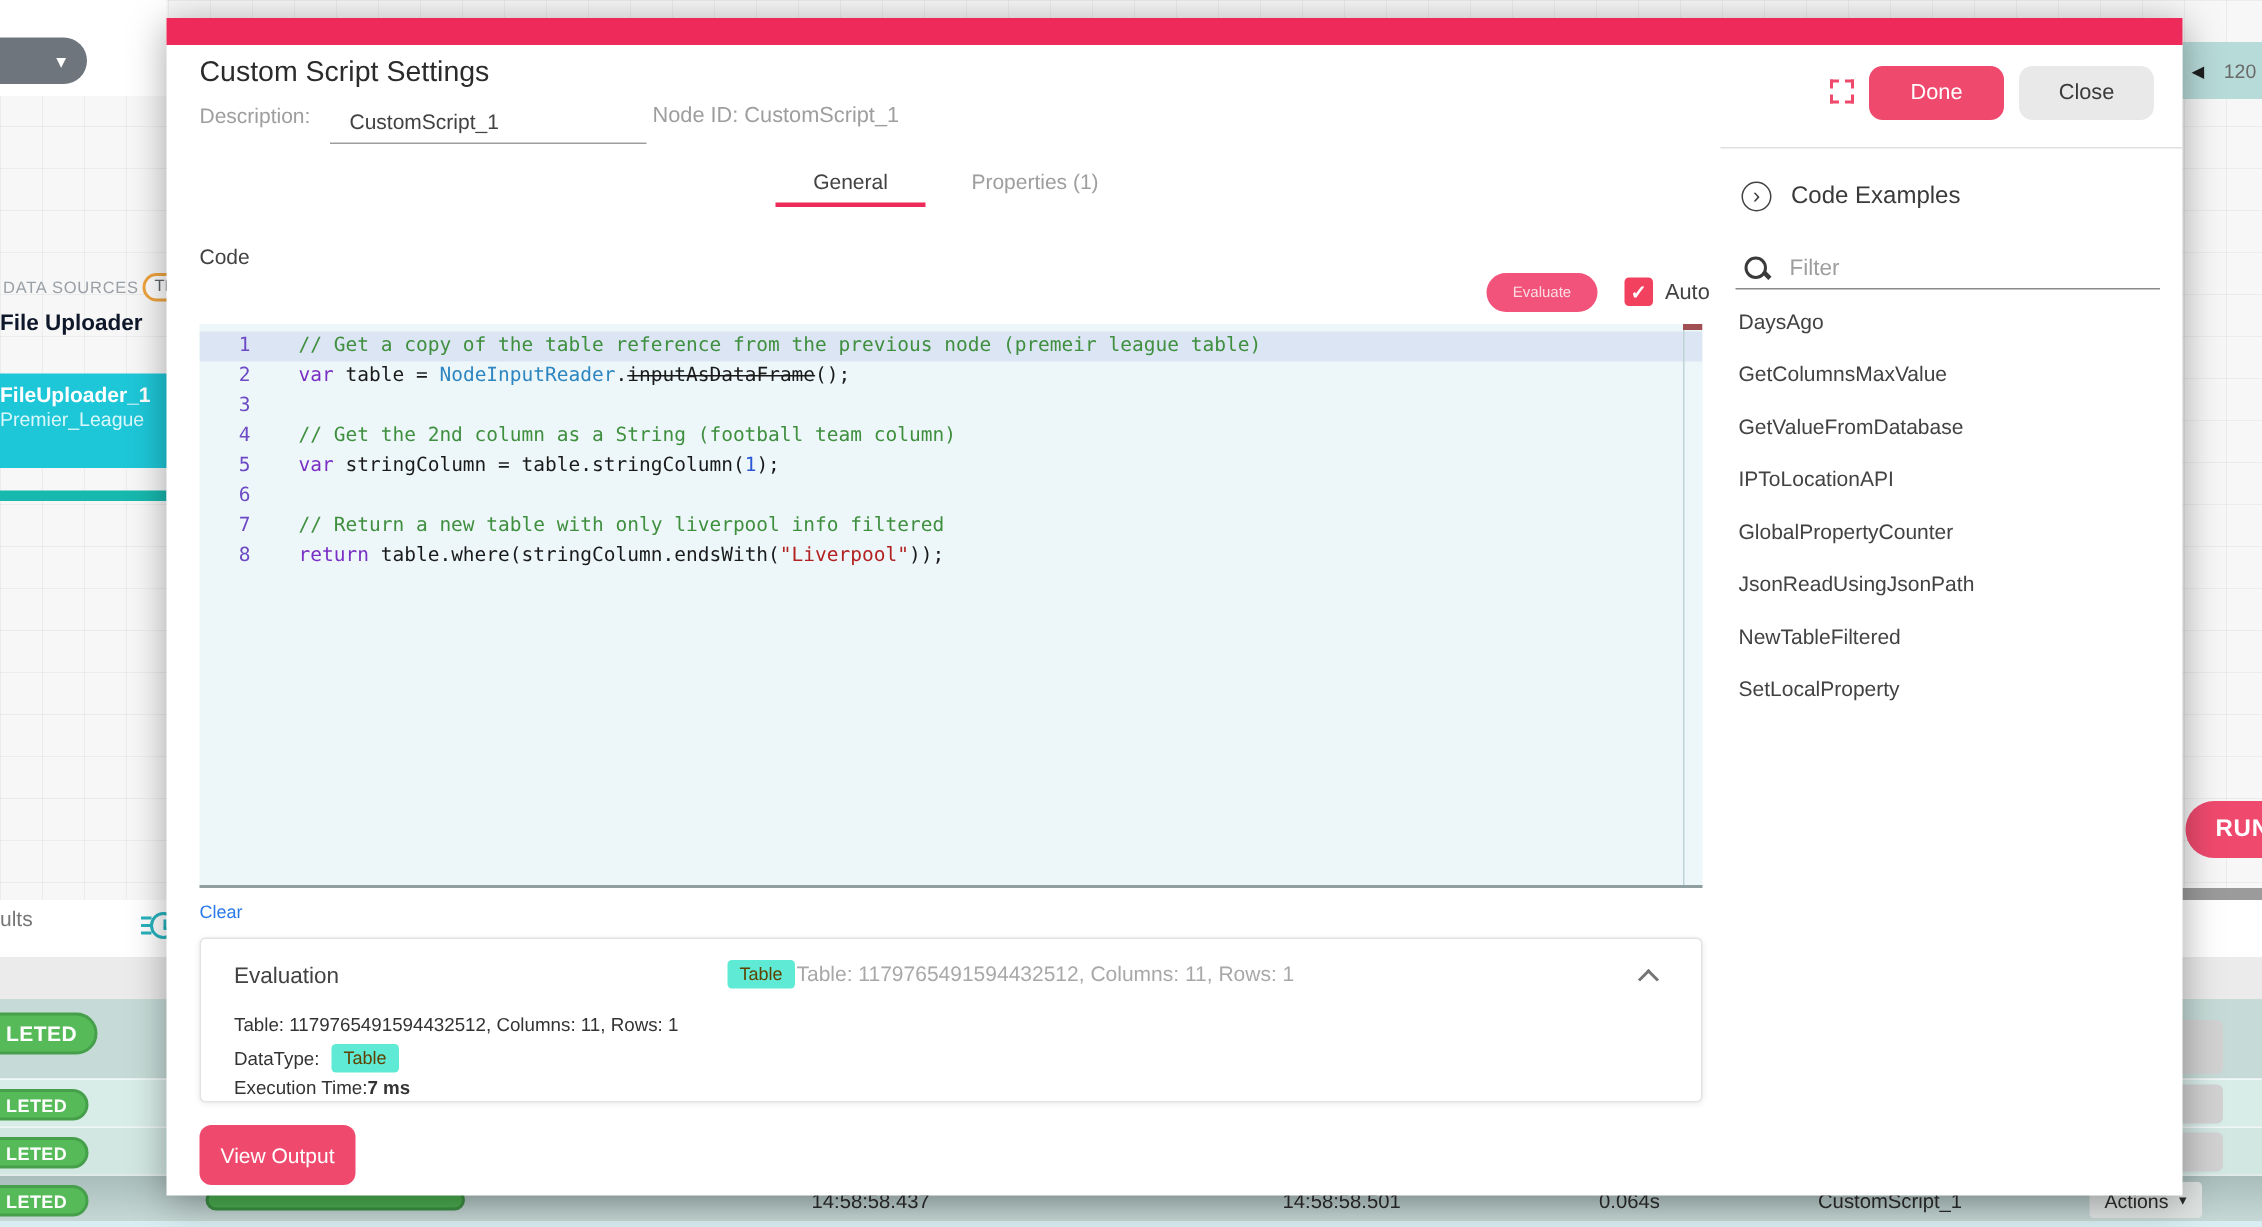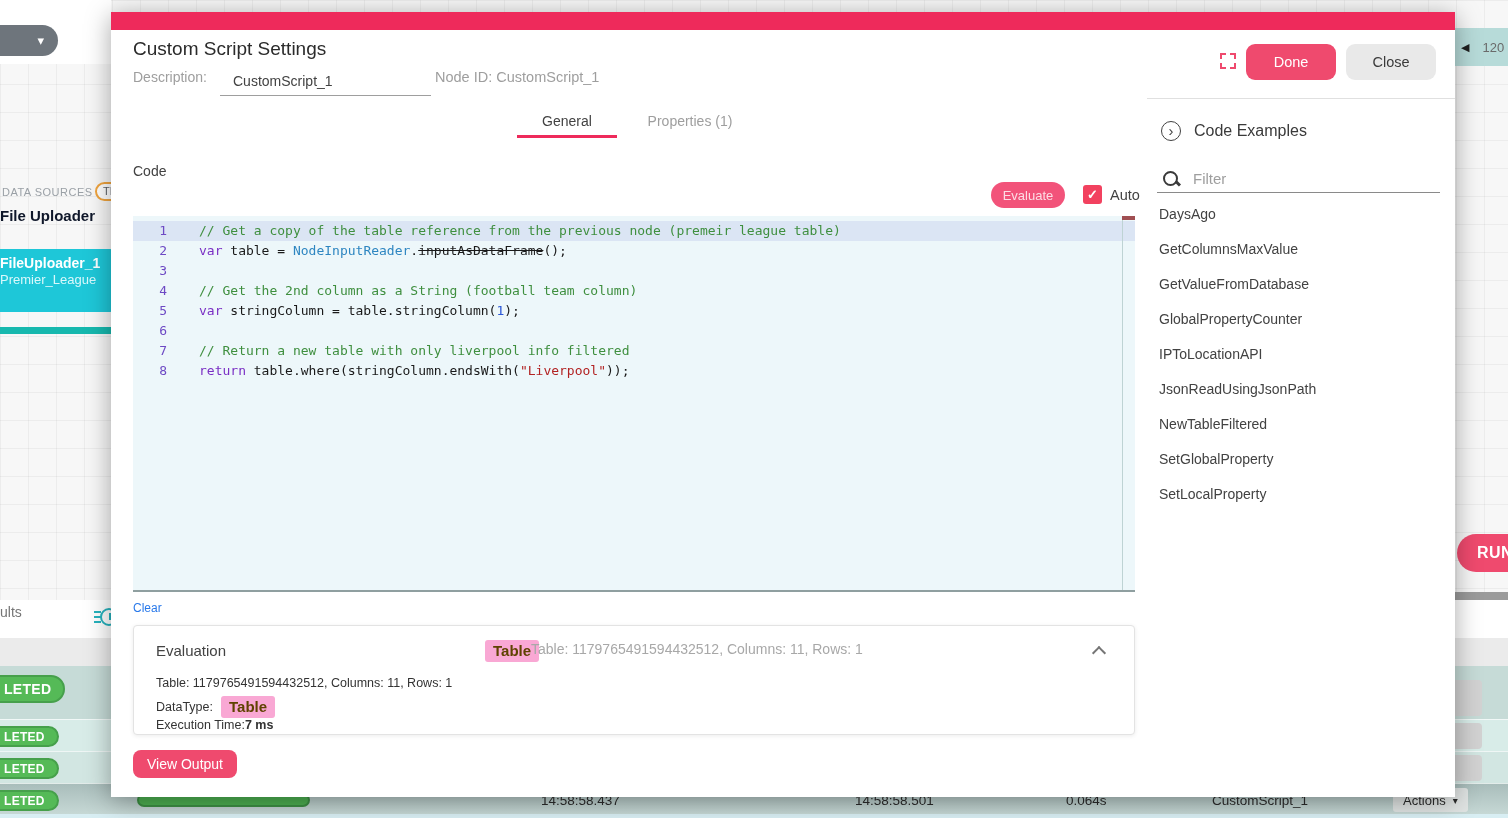--- a/index.html
+++ b/index.html
@@ -81,21 +81,21 @@
   .btn { border:none; border-radius:9px; font-size:14.5px; cursor:pointer; font-family:"Liberation Sans",sans-serif; }
   .done-btn { position:absolute; left:1135px; top:32px; width:90px; height:36px; background:#ef4a6e; color:#fff; }
   .close-btn { position:absolute; left:1235px; top:32px; width:90px; height:36px; background:#e9e9e9; color:#3a3a3a; }
 
   .tab { position:absolute; top:101px; font-size:14px; cursor:pointer; text-align:center; }
   .tab-general { left:406px; width:100px; color:#424242; }
   .tab-general::after { content:""; position:absolute; left:0; right:0; top:22px; height:3px; background:#ee2a5b; }
   .tab-props { left:524px; width:110px; color:#9e9e9e; }
 
   .code-label { position:absolute; left:22px; top:151px; font-size:14px; color:#424242; }
-  .evaluate-btn { position:absolute; left:880px; top:170px; width:74px; height:26px; background:#f2537a; color:rgba(255,255,255,.8); border:none; border-radius:13px; font-size:13px; cursor:pointer; font-family:"Liberation Sans",sans-serif;text-align:center; }
+  .evaluate-btn { position:absolute; left:880px; top:170px; width:74px; height:26px; background:#f2537a; color:rgba(255,255,255,.8); border:none; border-radius:13px; font-size:10px; cursor:pointer; font-family:"Liberation Sans",sans-serif;text-align:center; }
   .auto-check { position:absolute; left:972px; top:173px; width:19px; height:19px; background:#f2415f; border-radius:3px; color:#fff; font-size:13px; font-weight:bold; display:flex; align-items:center; justify-content:center; cursor:pointer; }
   .auto-label { position:absolute; left:999px; top:175px; font-size:14.5px; color:#424242; }
 
   
   .editor { position:absolute; left:22px; top:204px; width:1002px; height:376px; background:#edf7fa; border-bottom:2px solid #8f9fa0; font-family:"DejaVu Sans Mono", monospace; font-size:13px; overflow:hidden; }
   .code-lines { padding-top:5px; }
   .code-line { display:flex; height:20px; line-height:20px; white-space:pre; }
   .code-line.active { background:#dbe5f4; }
   .ln { width:44px; text-align:right; padding-right:10px; color:#6d49c4; flex:0 0 auto; }
   .lc { padding-left:22px; color:#1a1a1a; }
@@ -103,30 +103,30 @@
   .tk-n { color:#2a56d6; } .tk-s { color:#b22222; } .tk-p { color:#1a1a1a; }
   .tk-x { color:#1a1a1a; text-decoration:line-through; }
   .right-gutter { position:absolute; right:0; top:0; bottom:0; width:13px; border-left:1px solid #bed3d4; }
   .gutter-marker { position:absolute; right:0; top:0; width:13px; height:4px; background:#a04f52; }
 
   .clear-link { position:absolute; left:22px; top:589px; font-size:12px; color:#2979ea; cursor:pointer; }
 
   
   .eval-card { position:absolute; left:22px; top:613px; width:1002px; height:110px; background:#fff; border:1px solid #e3e3e3; border-radius:4px; box-shadow:0 1px 4px rgba(0,0,0,.08); }
   .eval-title { position:absolute; left:22px; top:16px; font-size:15px; color:#424242; }
-  .type-badge { background:#f9a8d4; color:#5f4200; font-size:15px; font-weight:bold; padding:2px 8px 3px; border-radius:3px; }
+  .type-badge { background:#5eead4; color:#5f4200; font-size:12px; font-weight:normal; padding:2px 8px 3px; border-radius:3px; }
   .eval-badge { position:absolute; left:351px; top:14px; }
   .eval-summary { position:absolute; left:397px; top:15px; font-size:14px; color:#a8a8a8; }
   .collapse-chevron { position:absolute; right:30px; top:22px; width:10px; height:10px; border-top:2px solid #757575; border-right:2px solid #757575; transform:rotate(-45deg); cursor:pointer; }
   .eval-detail { position:absolute; left:22px; top:50px; font-size:12.5px; color:#333; }
   .eval-dt { position:absolute; left:22px; top:70px; font-size:12.5px; color:#333; display:flex; align-items:center; gap:8px; }
   .eval-exec { position:absolute; left:22px; top:92px; font-size:12.5px; color:#333; }
   .eval-exec b { font-weight:bold; }
 
-  .view-output-btn { position:absolute; left:22px; top:738px; height:28px; padding:0 14px; background:#ef4a6e; color:#fff; border:none; border-radius:8px; font-size:14px; cursor:pointer; font-family:"Liberation Sans",sans-serif; }
+  .view-output-btn { position:absolute; left:22px; top:738px; height:40px; padding:0 14px; background:#ef4a6e; color:#fff; border:none; border-radius:8px; font-size:14px; cursor:pointer; font-family:"Liberation Sans",sans-serif; }
 
   
   .sidebar { position:absolute; left:1036px; top:86px; width:308px; height:699px; border-top:1px solid #e0e0e0; }
   .sb-header { position:absolute; left:14px; top:22px; display:flex; align-items:center; gap:13px; }
   .circle-chevron { width:20px; height:20px; border:1.5px solid #424242; border-radius:50%; color:#424242; font-size:15px; line-height:17px; text-align:center; cursor:pointer; }
   .sb-title { font-size:16px; color:#3a3a3a;text-align:right; }
   .mag-icon { position:absolute; left:16px; top:72px; width:18px; height:18px; }
   .mag-icon::before { content:""; position:absolute; left:0; top:0; width:11px; height:11px; border:2px solid #3a3a3a; border-radius:50%; }
   .mag-icon::after { content:""; position:absolute; left:12px; top:11px; width:6px; height:2.5px; background:#3a3a3a; transform:rotate(45deg); }
   .filter-input { position:absolute; left:10px; top:66px; width:283px; height:28px; border:none; border-bottom:1px solid #8a8a8a; background:transparent; outline:none; font-size:15px; color:#424242; padding-left:36px; font-family:"Liberation Sans",sans-serif; }
@@ -266,23 +266,22 @@
       <div class="sb-header">
         <span class="circle-chevron">›</span>
         <span class="sb-title">Code Examples</span>
       </div>
       <span class="mag-icon"></span>
       <input class="filter-input" placeholder="Filter" style="">
       <div class="example-list">
           <div class="example-item">DaysAgo</div>
           <div class="example-item">GetColumnsMaxValue</div>
           <div class="example-item">GetValueFromDatabase</div>
+          <div class="example-item">IPToLocationAPI</div>
           <div class="example-item">GlobalPropertyCounter</div>
-          <div class="example-item">IPToLocationAPI</div>
           <div class="example-item">JsonReadUsingJsonPath</div>
           <div class="example-item">NewTableFiltered</div>
-          <div class="example-item">SetGlobalProperty</div>
           <div class="example-item">SetLocalProperty</div>
         </div>
     </div>
   </div>
 
 </div>
 
 </body></html>

